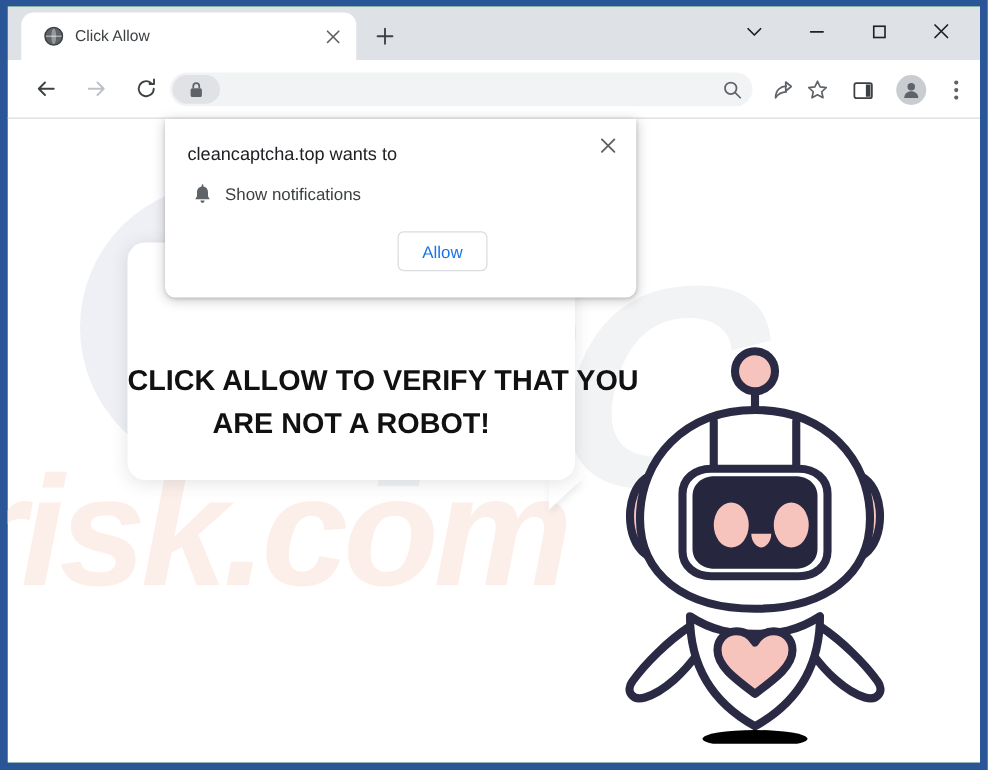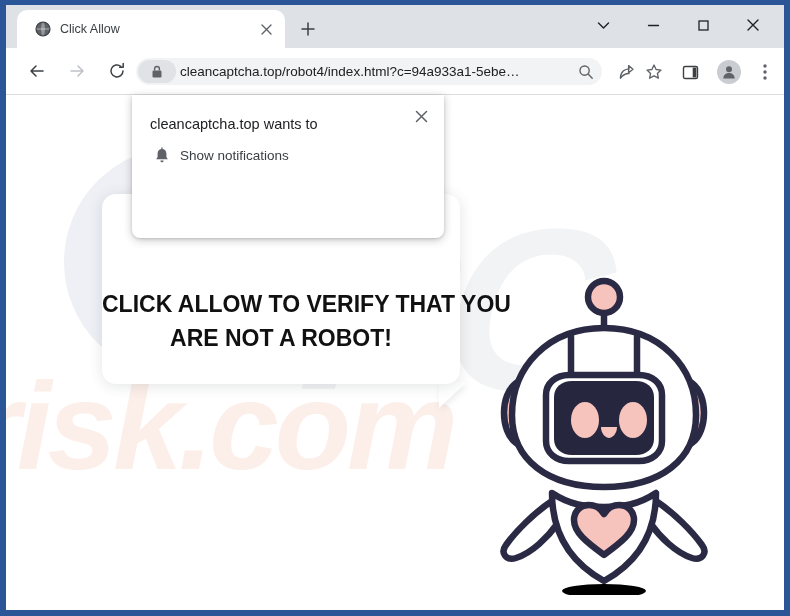--- a/index.html
+++ b/index.html
@@ -258,21 +258,21 @@
   #robot-mascot {
     position: absolute;
     left: 468px; top: 160px;
     width: 260px; height: 340px;
   }
 
   
   #permission-dialog {
     position: absolute;
     left: 126px; top: 90px;
-    width: 312px; height: 143px;
+    width: 377px; height: 143px;
     background: #ffffff;
     border-radius: 0 0 8px 8px;
     box-shadow: 0 2px 10px rgba(0,0,0,.22), 0 1px 3px rgba(0,0,0,.14);
     z-index: 30;
   }
   #dialog-title {
     position: absolute;
     left: 18px; top: 21px;
     font-size: 14.5px;
     color: #202124;
@@ -386,21 +386,20 @@
       </svg>
     </div>
 
     <div id="omnibox">
       <span id="site-chip">
         <svg width="12" height="14" viewBox="0 0 12 14">
           <rect x="1.5" y="5.6" width="9" height="7" rx="1.3" fill="#5f6368"></rect>
           <path d="M3.6 5.6 V3.9 A2.4 2.4 0 0 1 8.4 3.9 V5.6" fill="none" stroke="#5f6368" stroke-width="1.4"></path>
         </svg>
       </span>
-      <span id="url-text" title="cleancaptcha.top/robot4/index.html?c=94a933a1-5ebe…">cleancaptcha.top/robot4/index.html?c=94a933a1-5ebe…</span>
       <span id="omnibox-search-icon">
         <svg width="16" height="16" viewBox="0 0 16 16">
           <circle cx="6.6" cy="6.6" r="4.6" fill="none" stroke="#5f6368" stroke-width="1.4"></circle>
           <path d="M10.1 10.1 L14.2 14.2" stroke="#5f6368" stroke-width="1.4" stroke-linecap="round"></path>
         </svg>
       </span>
     </div>
 
     <div class="tb-icon" id="tb-share">
       <svg width="18" height="18" viewBox="0 0 18 18">
@@ -499,15 +498,16 @@
       </svg>
     </div>
     <span id="dialog-bell-icon">
       <svg width="18" height="18" viewBox="0 0 18 18">
         <path d="M9 2.1 C6.3 2.1 4.6 4 4.6 6.6 L4.6 10 L3.2 12.3 L14.8 12.3 L13.4 10 L13.4 6.6 C13.4 4 11.7 2.1 9 2.1 Z" fill="#5f6368"></path>
         <path d="M7.3 13.4 C7.5 14.6 8.2 15.3 9 15.3 C9.8 15.3 10.5 14.6 10.7 13.4 Z" fill="#5f6368"></path>
         <path d="M9 1 L9 2.3" stroke="#5f6368" stroke-width="1.3" stroke-linecap="round"></path>
       </svg>
     </span>
     <div id="dialog-permission-label">Show notifications</div>
+    <button class="dlg-btn" id="dialog-allow-button">Allow</button>
   </div>
 
 </div>
 
 </body></html>

